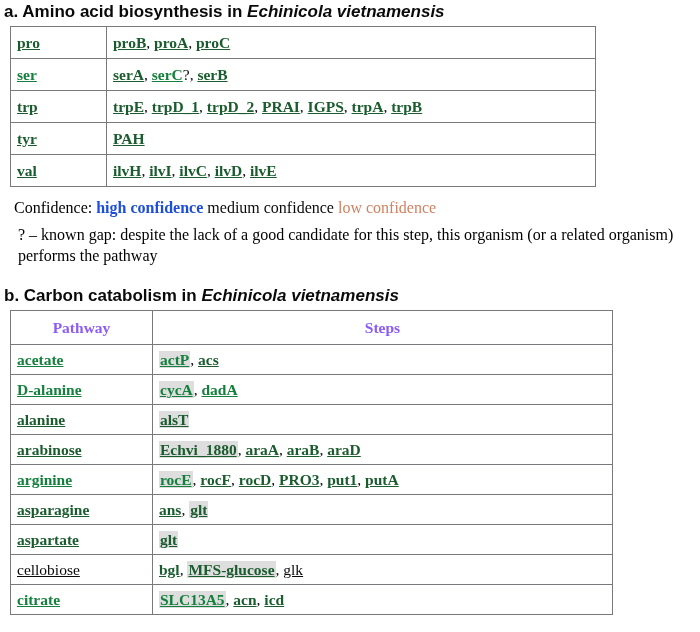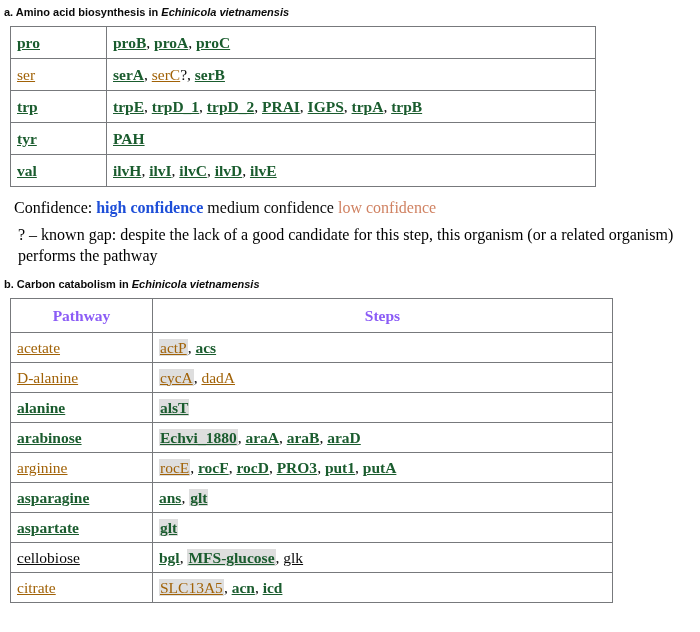--- a/index.html
+++ b/index.html
@@ -20,21 +20,21 @@
     position: relative;
     width: 700px;
     height: 632px;
     box-sizing: border-box;
   }
 
   
   .section-heading {
     font-family: "Liberation Sans", "DejaVu Sans", sans-serif;
     font-weight: bold;
-    font-size: 11px;
+    font-size: 17px;
     line-height: 20px;
     color: #0a0a0a;
     margin: 0;
     padding: 2px 0 4px 4px;
     white-space: nowrap;
   }
   .section-heading .sp {
     font-style: italic;
   }
 
@@ -81,22 +81,22 @@
   }
   .g.high {
     color: #1a5c2e;
     font-weight: bold;
   }
   .g.med {
     color: #0a0a0a;
     font-weight: normal;
   }
   .g.low {
-    color: #a16207;
-    font-weight: normal;
+    color: #15803d;
+    font-weight: bold;
   }
   .hl {
     background-color: #dedede;
     padding: 0 1px;
   }
   .sep {
     color: #0a0a0a;
     text-decoration: none;
     font-weight: normal;
   }
@@ -132,21 +132,21 @@
     padding: 2px 2px 0 14px;
     font-family: "Liberation Serif", "DejaVu Serif", serif;
     font-size: 16px;
     line-height: 21px;
     color: #000000;
     width: 690px;
     box-sizing: border-box;
   }
 
   .heading-a { margin-top: 0px; }
-  .heading-b { margin-top: 6px; }
+  .heading-b { margin-top: 18px; }
 </style>
 </head>
 <body>
 
 <div class="page">
 
   <h2 class="section-heading heading-a">
     <span>a. Amino acid biosynthesis in</span>
     <span class="sp">Echinicola vietnamensis</span>
   </h2>

